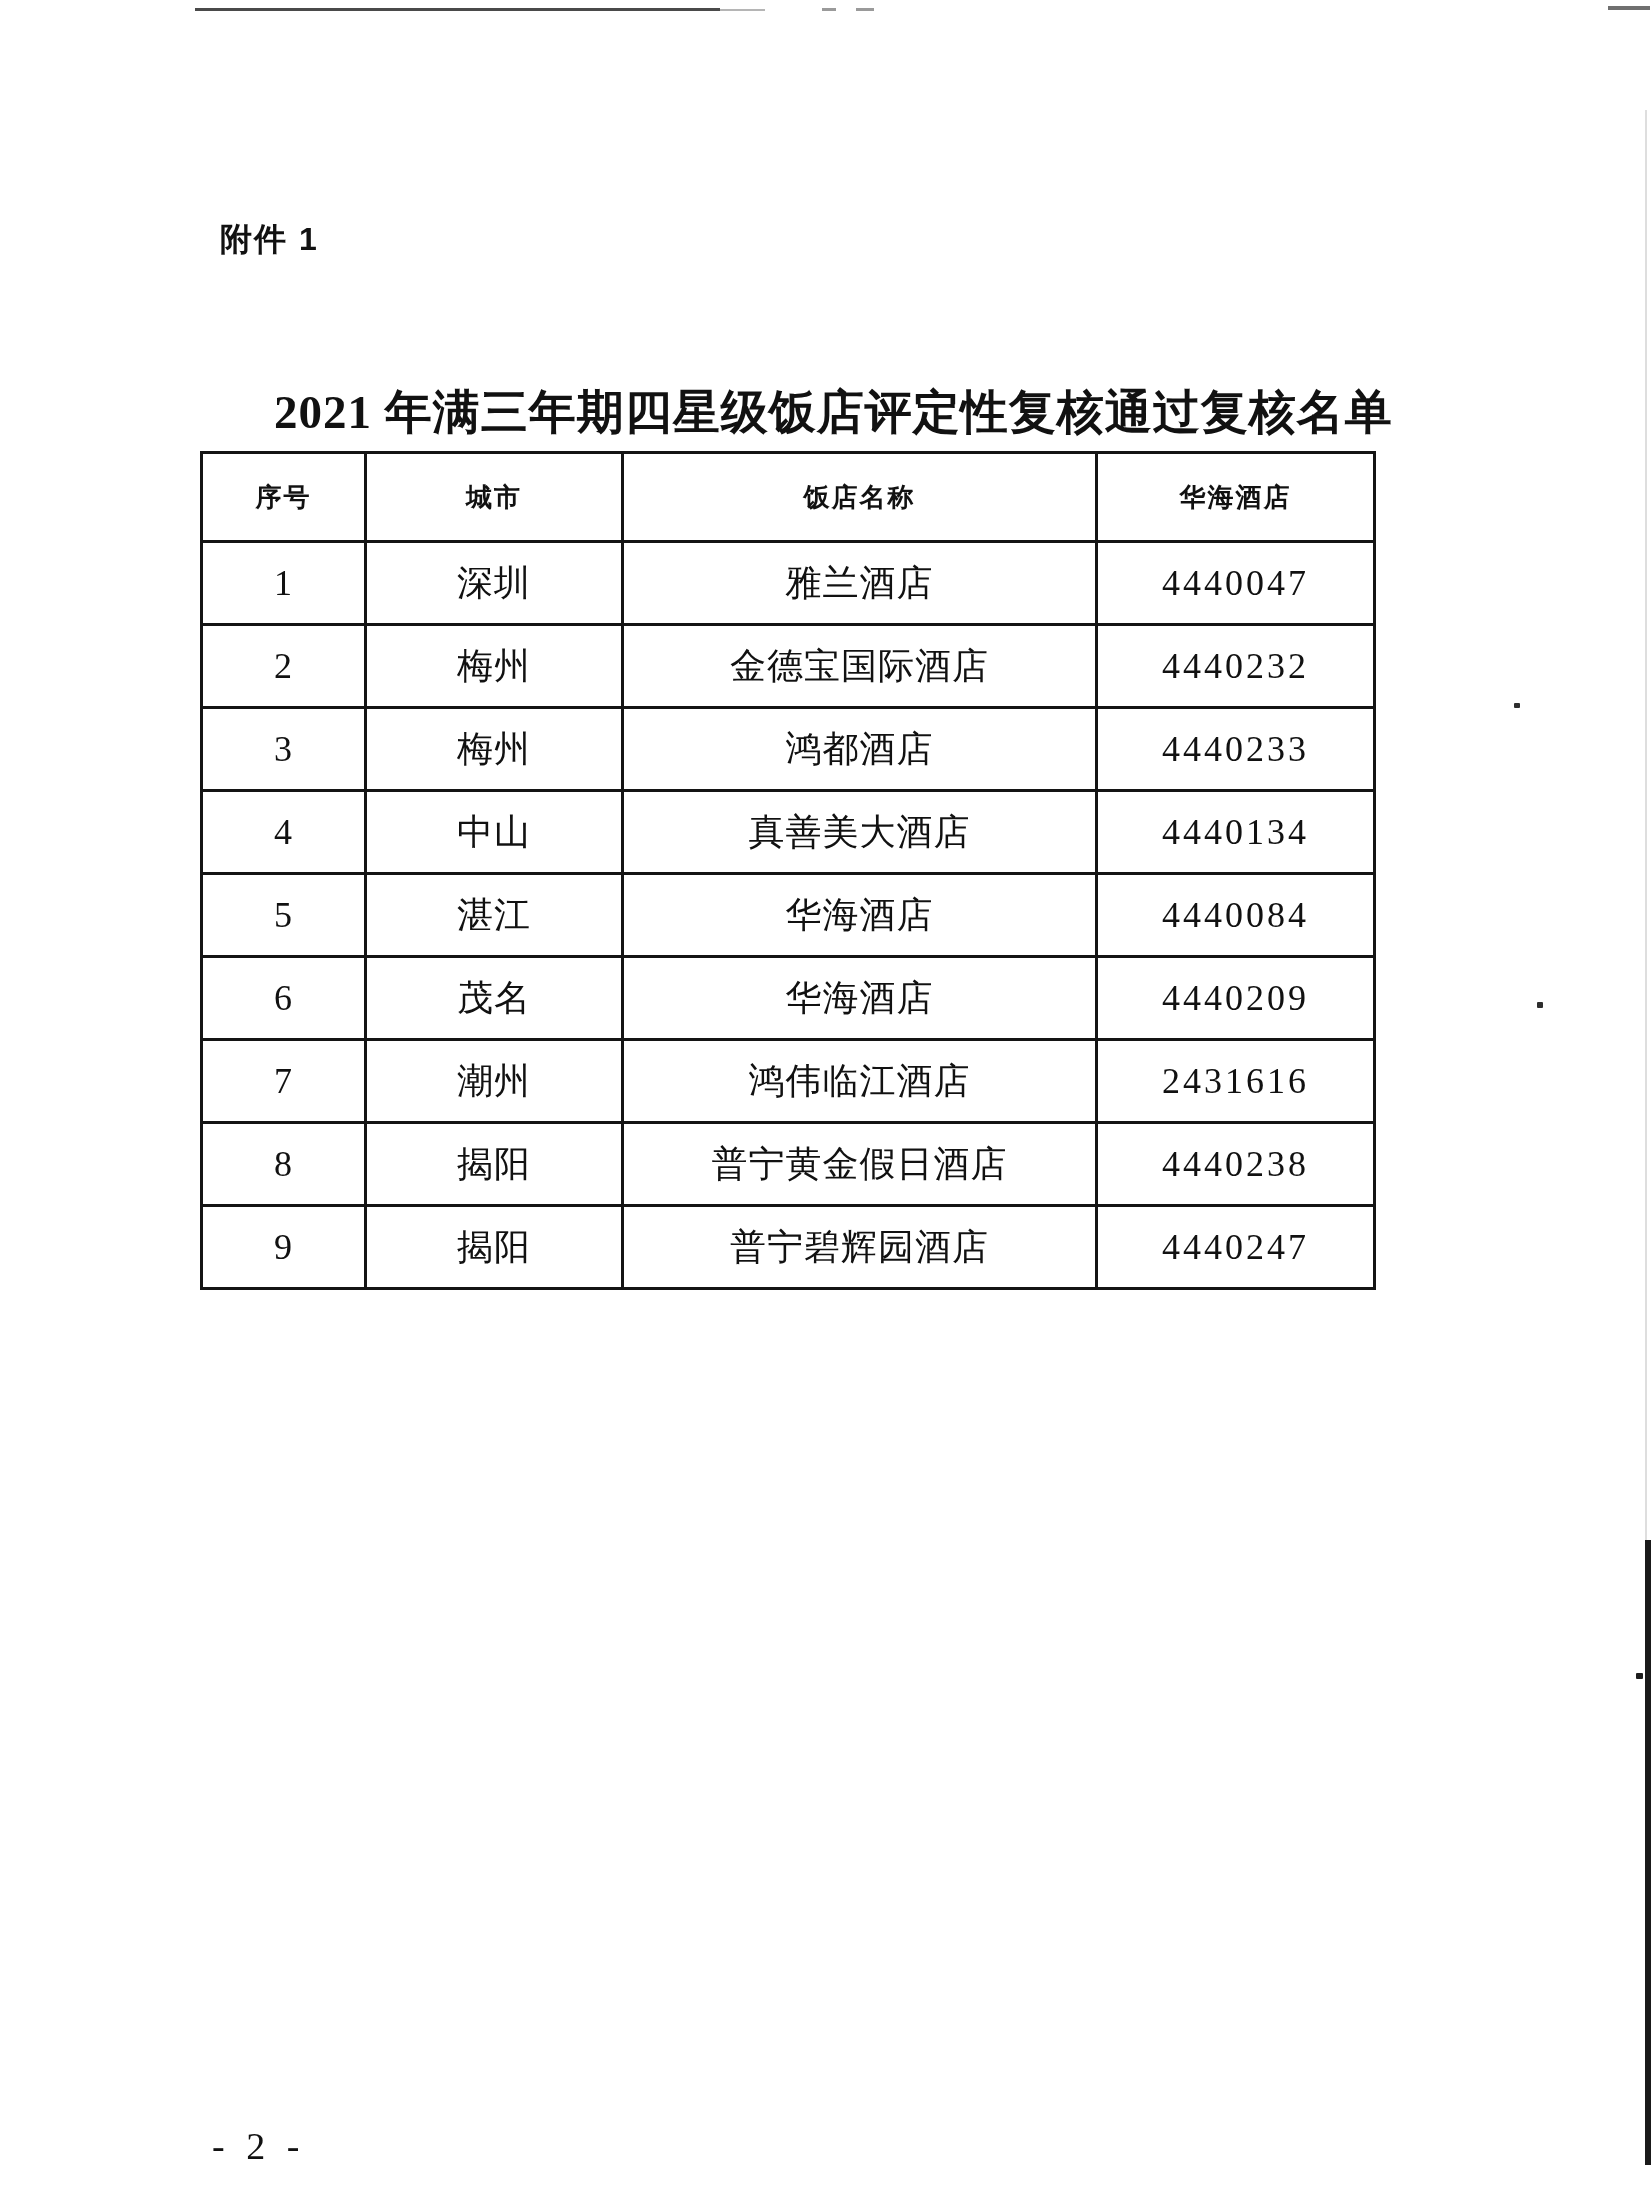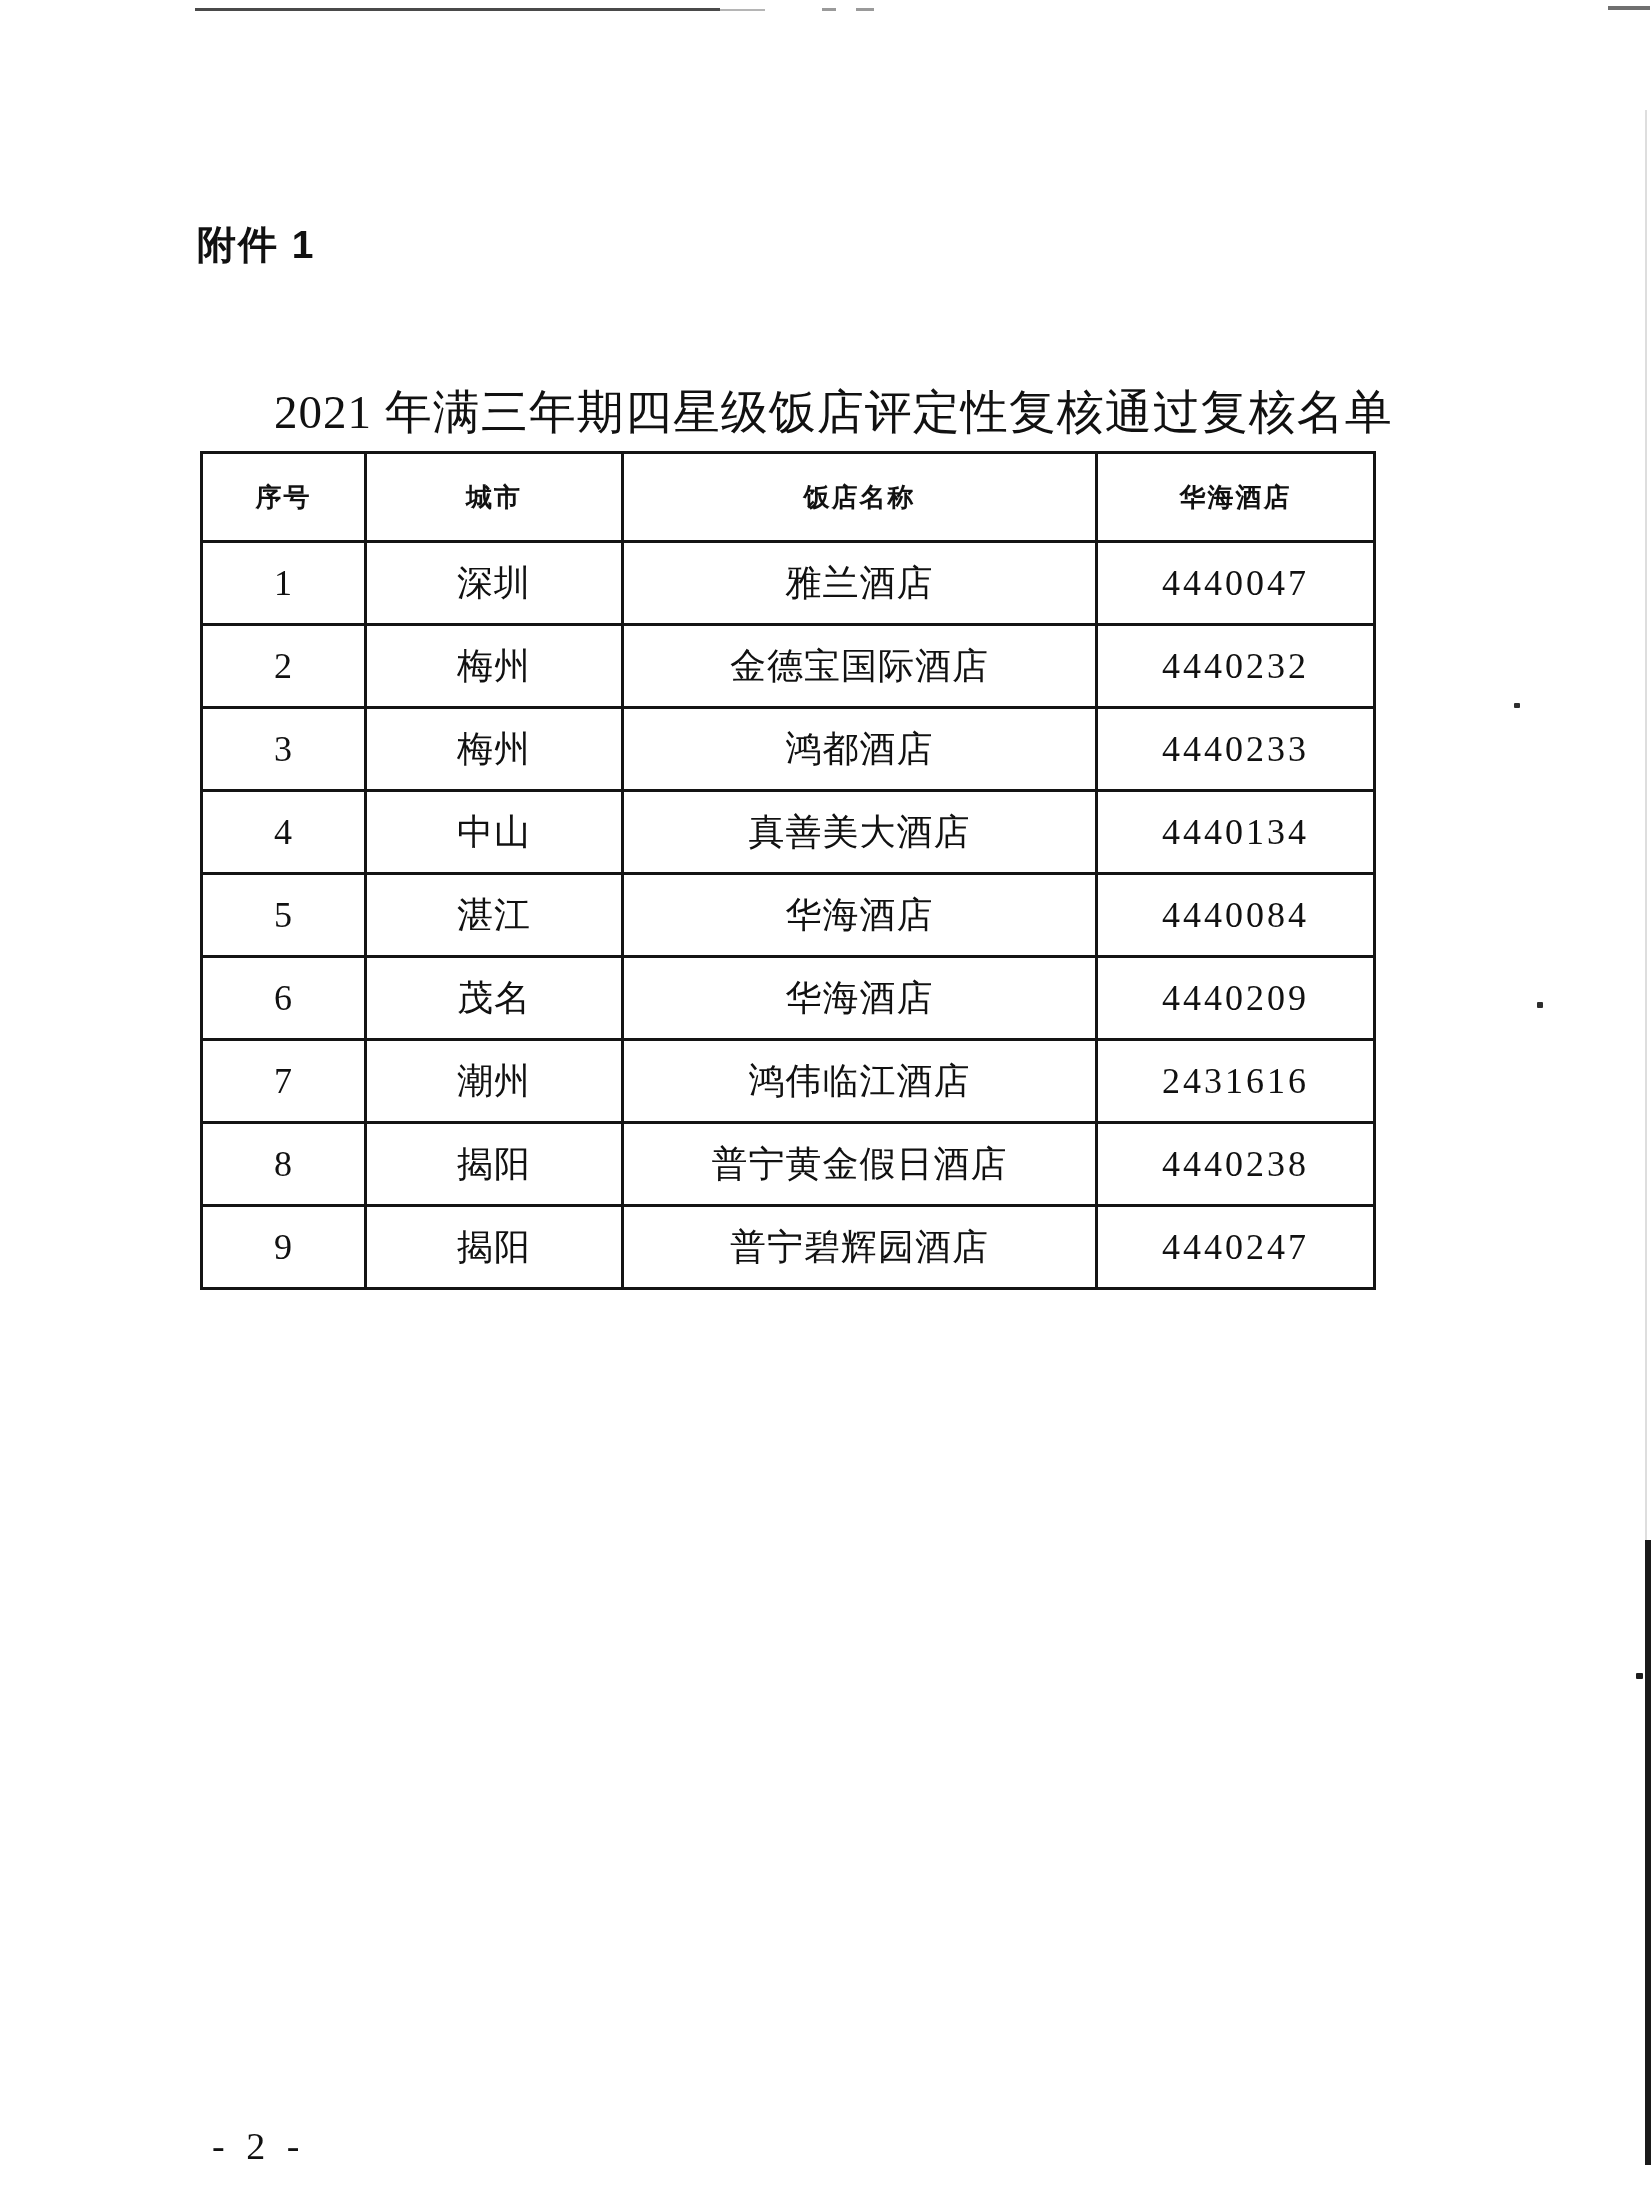--- a/index.html
+++ b/index.html
@@ -78,32 +78,32 @@
   .scan-right-dark-strip {
     position: absolute;
     left: 1645px; top: 1540px;
     width: 6px; height: 625px;
     background: #1a1a1a;
   }
 
   
   .attachment-label {
     position: absolute;
-    left: 197px; top: 218px;
+    left: 220px; top: 218px;
     font-family: "Liberation Sans", "DejaVu Sans", sans-serif;
-    font-size: 39px;
+    font-size: 32px;
     font-weight: 600;
     letter-spacing: 2px;
     white-space: nowrap;
   }
   .doc-title {
     position: absolute;
     left: 274px; top: 381px;
     font-size: 47px;
-    font-weight: normal;
+    font-weight: bold;
     letter-spacing: 1px;
     white-space: nowrap;
   }
   .page-number {
     position: absolute;
     left: 212px; top: 2124px;
     font-size: 38px;
     letter-spacing: 6px;
     white-space: nowrap;
   }

